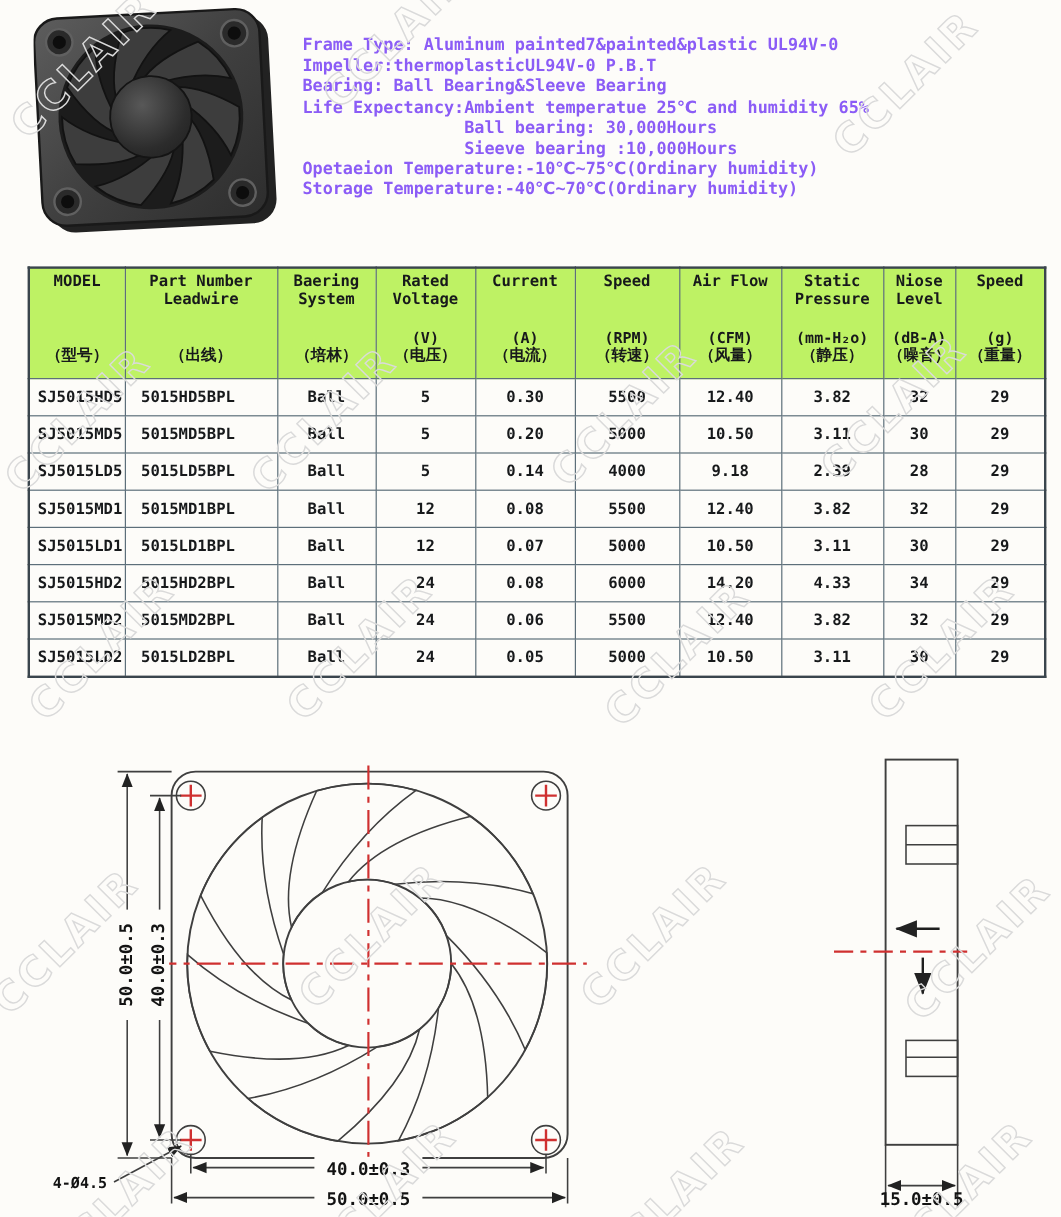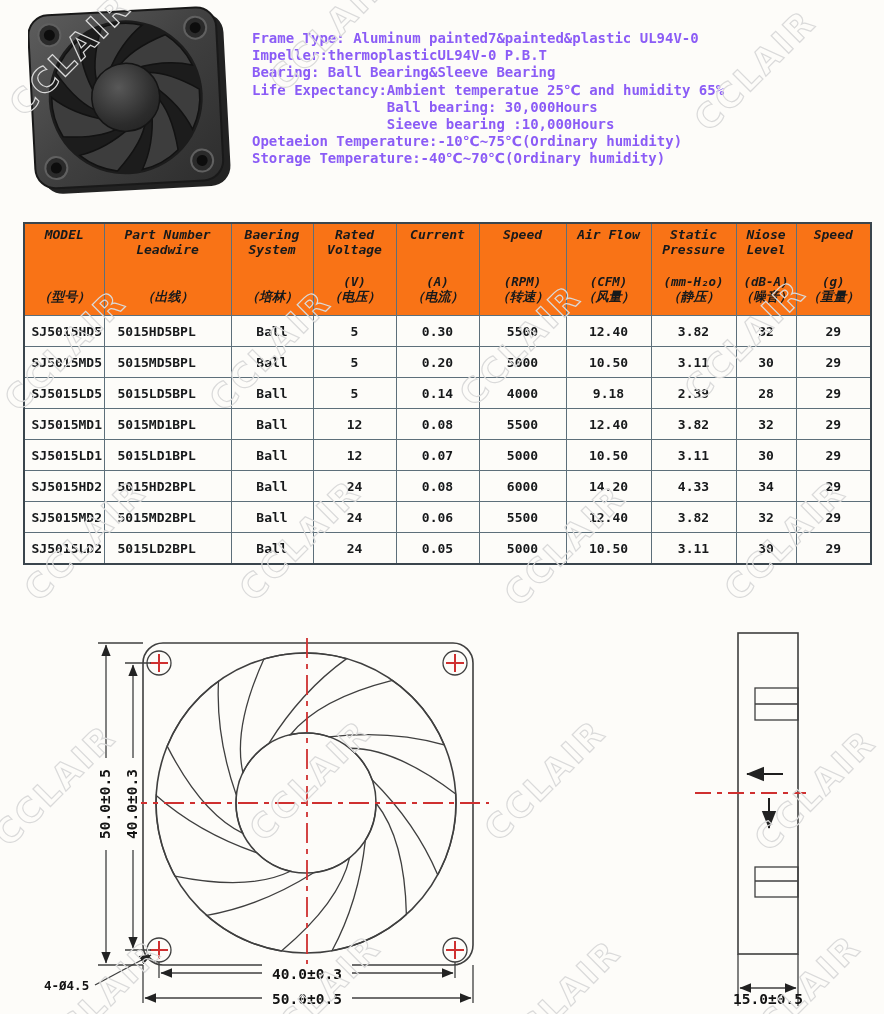--- a/index.html
+++ b/index.html
@@ -21,21 +21,21 @@
   table.spec{
     position:absolute;left:23px;top:222px;width:847px;z-index:1;
     border-collapse:collapse;table-layout:fixed;
     border:2px solid #3a454d;
   }
   table.spec th,table.spec td{
     border:1px solid #5d6f7a;
     font-family:"DejaVu Sans Mono","DejaVu Sans",monospace;
     font-weight:700;color:#17191b;
   }
-  table.spec th{background:#f97316;height:84px;padding:3px 2px 4px 2px;vertical-align:top;font-style:italic;}
+  table.spec th{background:#bef264;height:84px;padding:3px 2px 4px 2px;vertical-align:top;}
   .hwrap{display:flex;flex-direction:column;height:78px;text-align:center;}
   .h-en{font-size:13px;line-height:15px;white-space:pre-line;}
   .h-sp{flex:1;}
   .h-unit{font-size:12.5px;line-height:14px;}
   .h-cn{font-size:13px;line-height:16px;}
   table.spec td{
     height:30px;text-align:center;font-size:13px;background:transparent;padding:0;
   }
   table.spec td:nth-child(1){text-align:center;padding-left:5px;}
   table.spec td:nth-child(2){text-align:left;padding-left:13px;}

